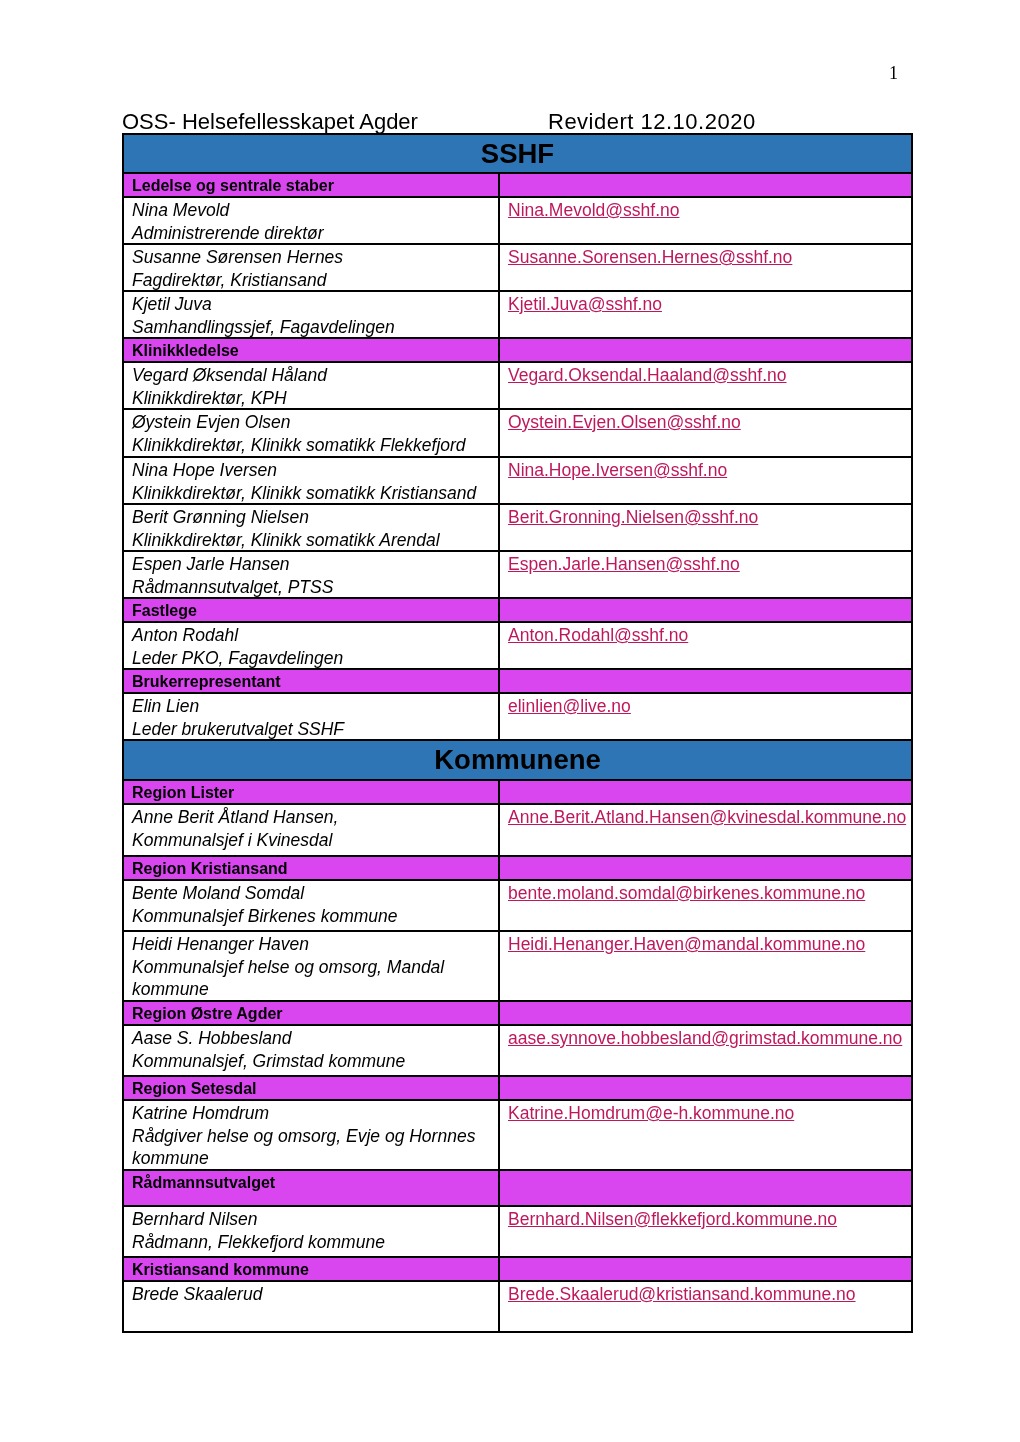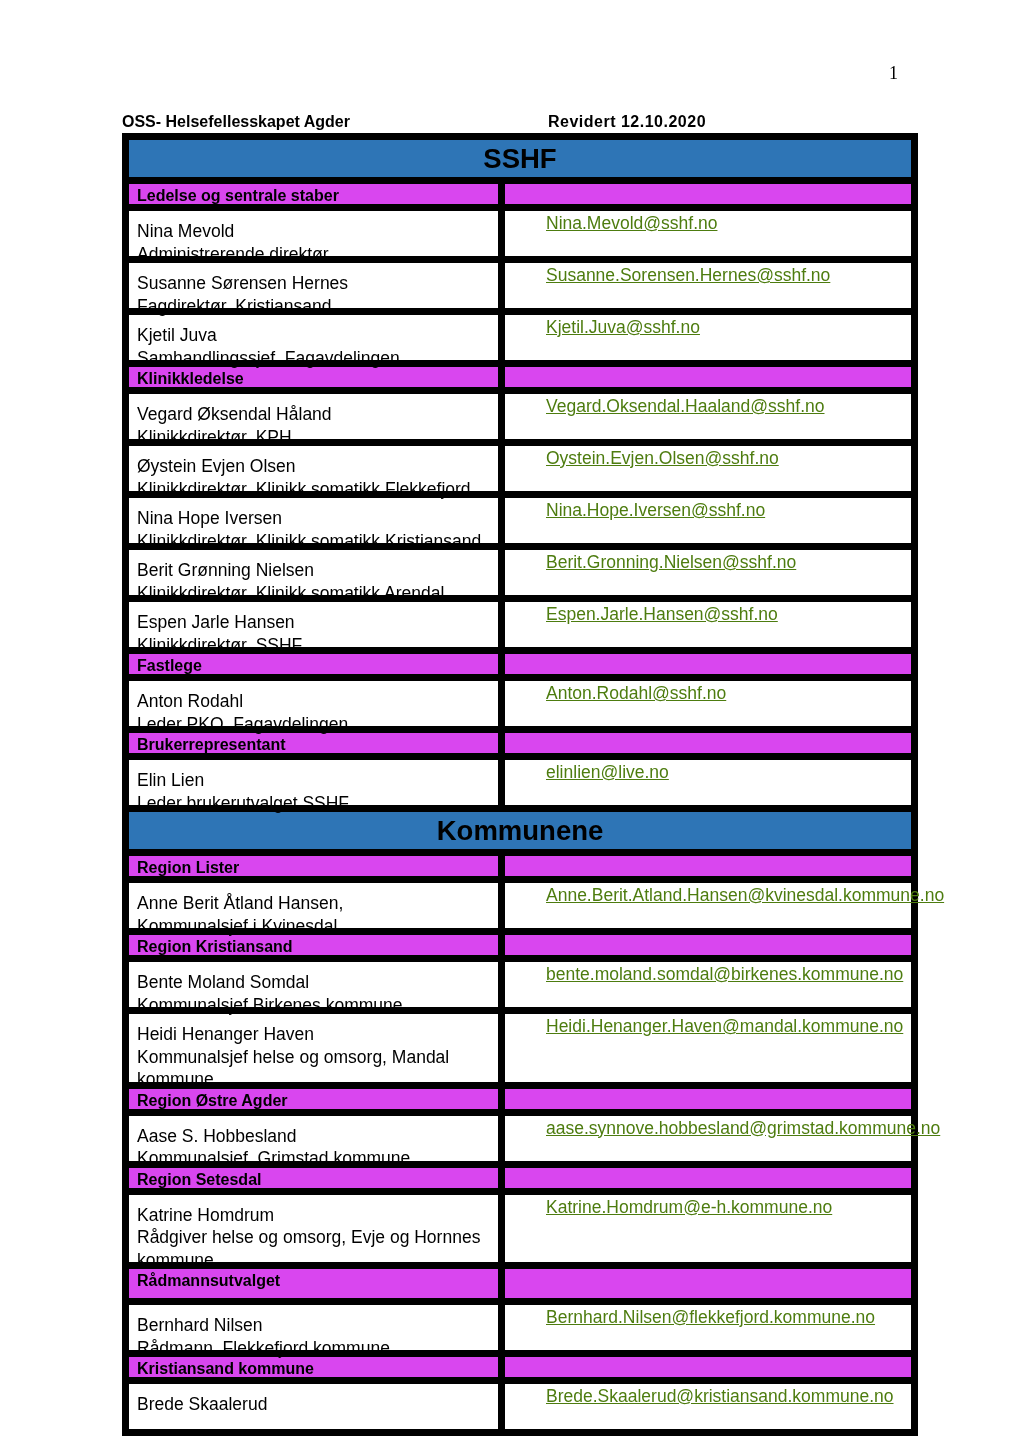--- a/index.html
+++ b/index.html
@@ -12,51 +12,51 @@
       -webkit-font-smoothing: antialiased;
     }
     .page { position:relative; width:1020px; height:1442px; overflow:hidden; }
     .page-number {
       position:absolute; left:889px; top:64px;
       font-family:"Liberation Serif", serif;
       font-size:18px; line-height:18px;
     }
     .doc-header {
       position:absolute; left:122px; top:111px; width:800px; height:22px;
-      font-size:16px; line-height:21px; font-weight:bold;
+      font-size:22px; line-height:21px; font-weight:normal;
     }
     .doc-header .right { position:absolute; left:426px; top:0; letter-spacing:0.5px; }
     table.t {
       position:absolute; left:122px; top:133px;
       width:789px;
       border-collapse:collapse;
       table-layout:fixed;
     }
     table.t col.c1 { width:376px; }
     table.t col.c2 { width:413px; }
-    td { border:7px solid #000000; vertical-align:top; padding:0; }
+    td { border:2px solid #000000; vertical-align:top; padding:0; }
     tr.section td {
       background:#2e75b6; text-align:center;
       font-size:27.5px; font-weight:bold;
       padding:1px 0 0 0; line-height:36px;
     }
     tr.group td {
       background:#d946ef;
       font-size:16px; font-weight:bold;
       line-height:20px; padding:0 0 0 8px;
     }
     tr.group td > span { position:relative; top:2px; display:inline-block; }
     tr.person td {
       font-size:17.5px;
       padding:0 0 0 8px; line-height:22.5px;
     }
     tr.person td.email { padding-left:8px; }
-    tr.person td > div { position:relative; top:9px; }
+    tr.person td > div { position:relative; top:1px;font-style:italic; }
     tr.person td.email > span { position:relative; top:1px; display:inline-block; }
-    .mail { color:#4d7c0f; text-decoration:underline;margin-left:33px; }
+    .mail { color:#be185d; text-decoration:underline; }
 </style>
 </head>
 <body>
 
 <div class="page">
   <div class="page-number">1</div>
   <div class="doc-header">
     <span>OSS- Helsefellesskapet Agder</span><span class="right">Revidert 12.10.2020</span>
   </div>
   <table class="t">
@@ -121,21 +121,21 @@
       <tr class="person" style="height:34px">
         <td>
             <div>Berit Grønning Nielsen</div>
             <div class="role">Klinikkdirektør, Klinikk somatikk Arendal</div>
           </td>
         <td class="email"><span class="mail">Berit.Gronning.Nielsen@sshf.no</span></td>
       </tr>
       <tr class="person" style="height:47px">
         <td>
             <div>Espen Jarle Hansen</div>
-            <div class="role">Klinikkdirektør, SSHF</div>
+            <div class="role">Rådmannsutvalget, PTSS</div>
           </td>
         <td class="email"><span class="mail">Espen.Jarle.Hansen@sshf.no</span></td>
       </tr>
       <tr class="group" style="height:24px">
         <td><span>Fastlege</span></td>
         <td></td>
       </tr>
       <tr class="person" style="height:47px">
         <td>
             <div>Anton Rodahl</div>

